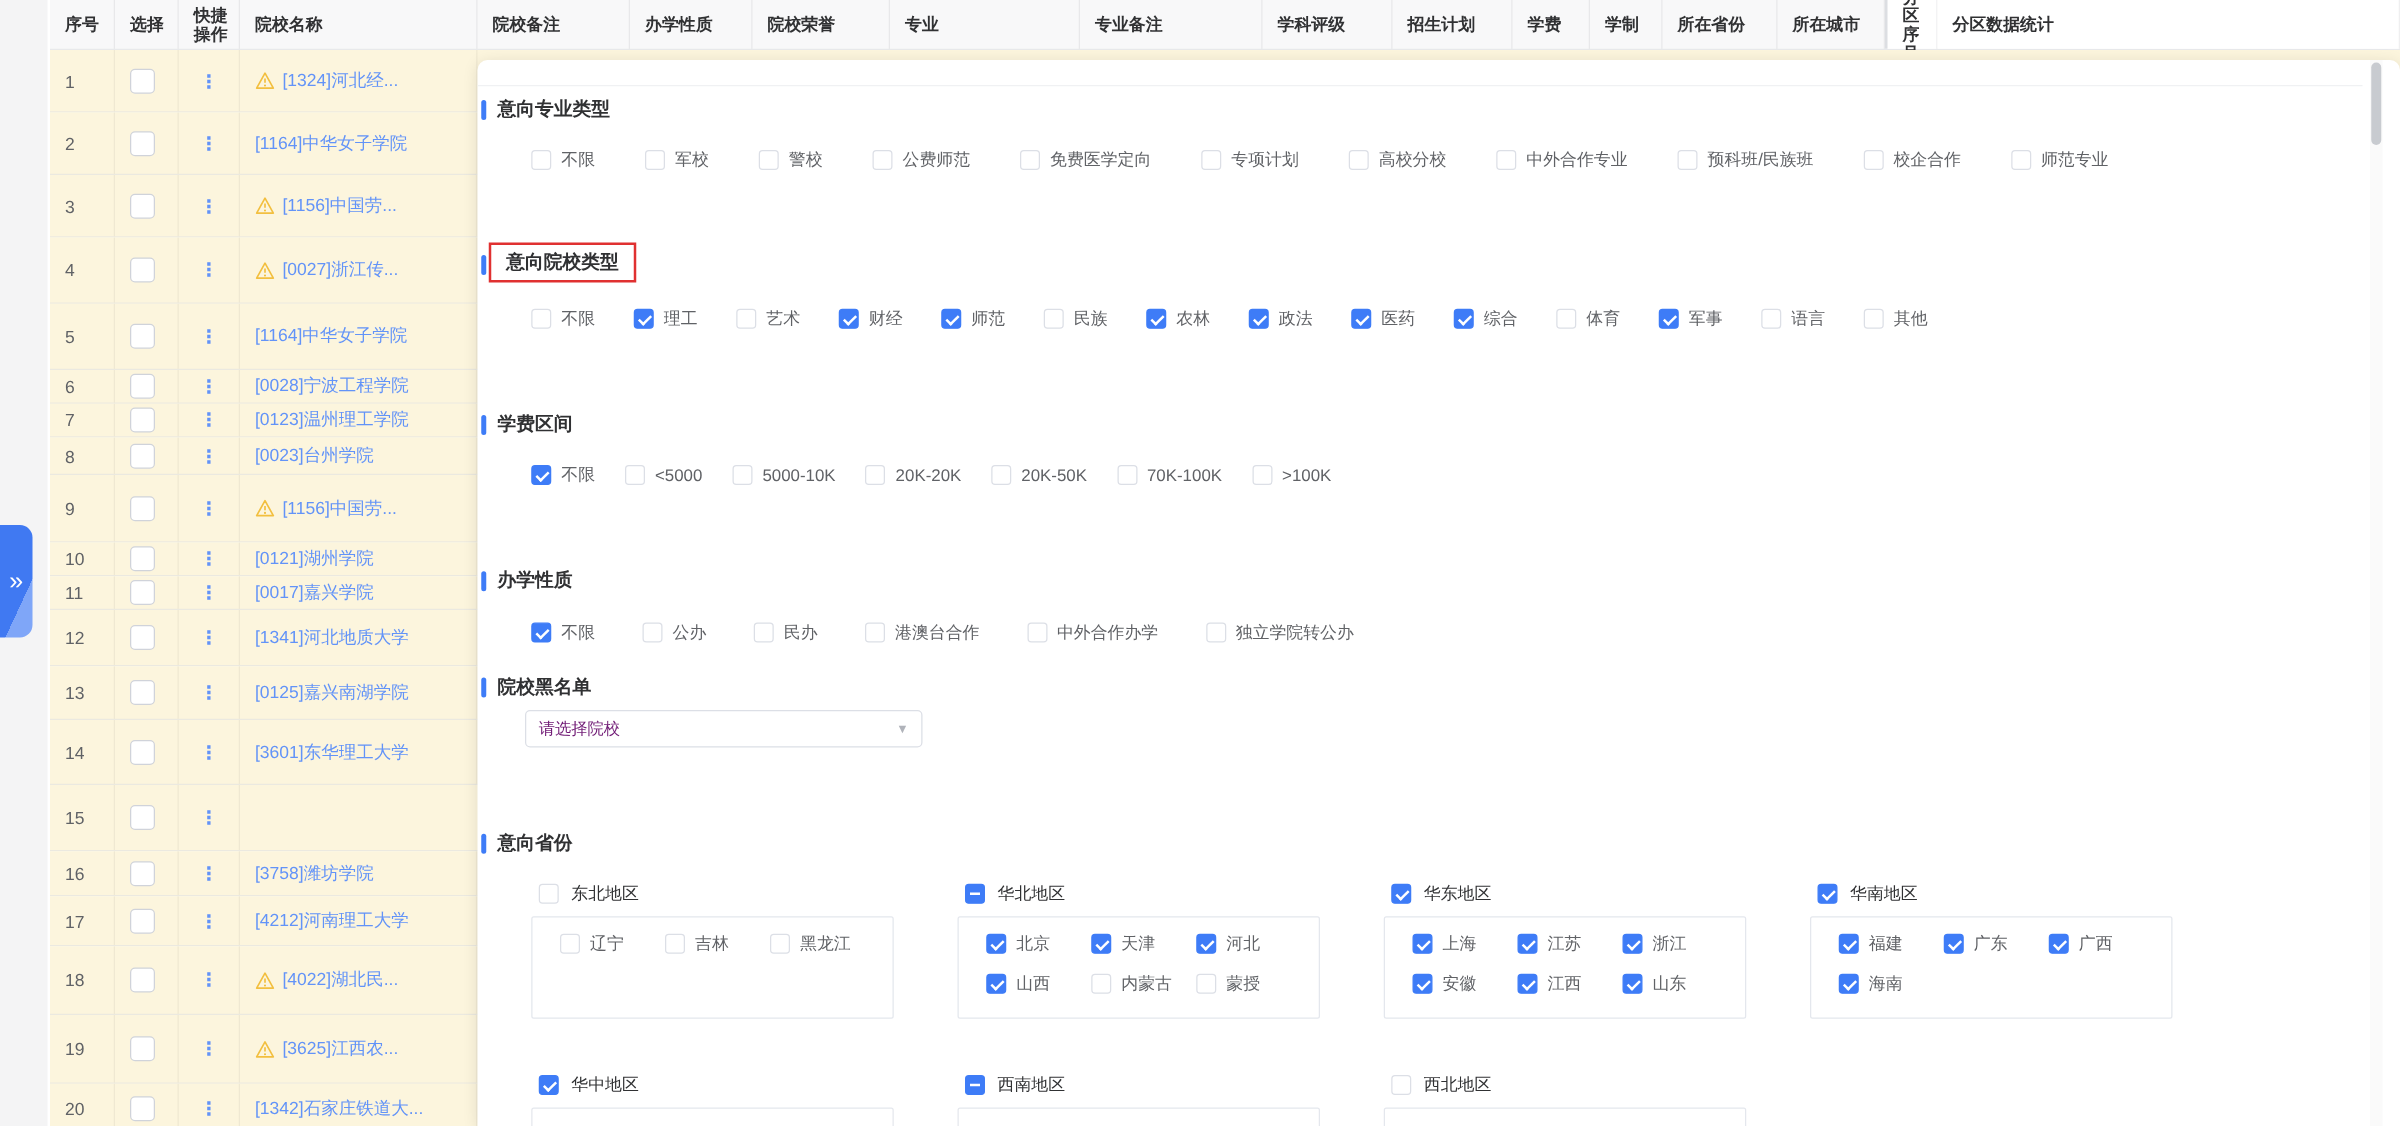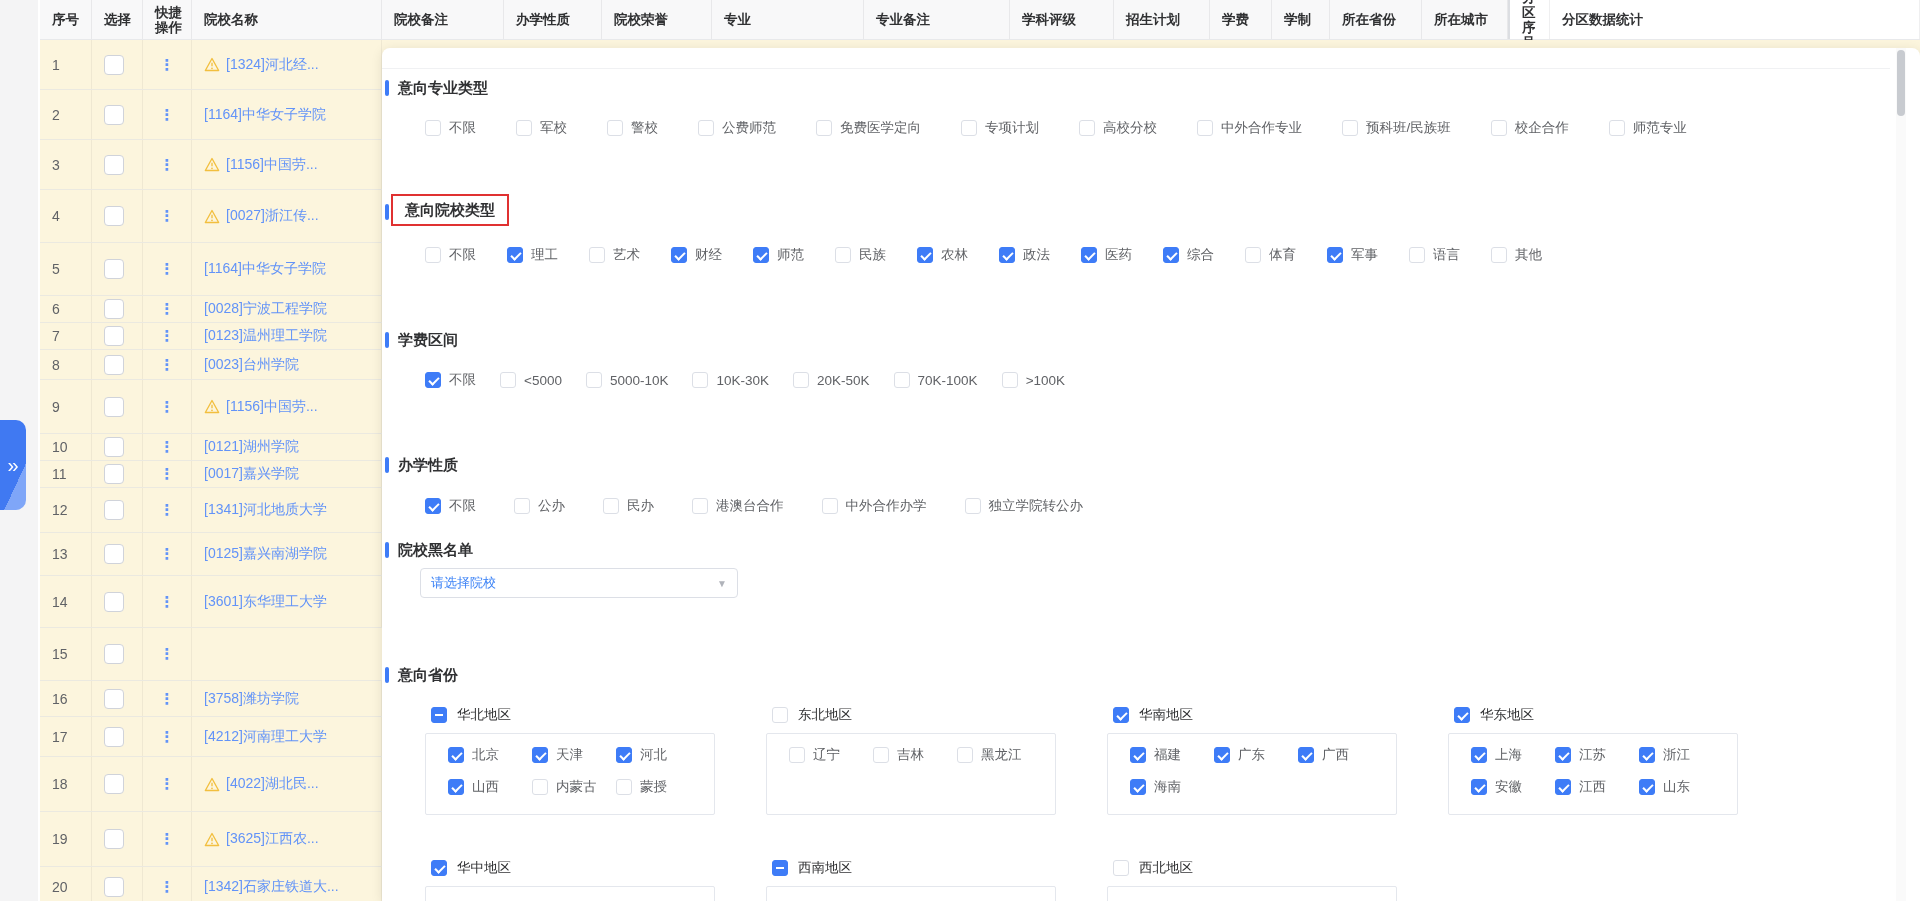--- a/index.html
+++ b/index.html
@@ -50,21 +50,21 @@
 
   .cb { width:16px; height:16px; border:1px solid #dcdfe6; border-radius:3px; background:#fff;
     position:relative; flex:0 0 auto; }
   .cb.checked, .cb.indeterminate { background:#3e7cf7; border-color:#3e7cf7; }
   .cb.checked::after { content:""; position:absolute; left:5px; top:2px; width:4px; height:8px;
     border:solid #fff; border-width:0 2px 2px 0; transform:rotate(45deg); }
   .cb.indeterminate::after { content:""; position:absolute; left:3px; top:6px; width:8px; height:2px; background:#fff; }
 
   .select-box { margin-left:22px; width:318px; height:30px; border:1px solid #dcdfe6; border-radius:4px;
     display:flex; align-items:center; justify-content:space-between; padding:0 10px; cursor:pointer; background:#fff; }
-  .select-ph { font-size:13px; color:#3b82f6; }
+  .select-ph { font-size:13px; color:#701a75; }
   .select-caret { font-size:10px; color:#b0b3ba; }
 
   .regions-grid { display:grid; grid-template-columns:repeat(4,341px); margin-left:27px; }
   .region-head { display:flex; align-items:center; gap:10px; padding-left:6px; height:20px; cursor:pointer; }
   .region-label { font-size:13.5px; color:#303133; }
   .prov-box { margin-top:8px; width:290px; border:1px solid #e4e7ed; border-radius:2px;
     padding:13px 0 0 22px; height:82px; display:grid; grid-template-columns:repeat(3,84px);
     grid-auto-rows:16px; row-gap:16px; align-items:center; }
   .prov-box.stub { height:70px; }
 
@@ -554,21 +554,21 @@
             <label class="opt">
               <span class="cb "></span>
               <span class="opt-label">&lt;5000</span>
             </label>
             <label class="opt">
               <span class="cb "></span>
               <span class="opt-label">5000-10K</span>
             </label>
             <label class="opt">
               <span class="cb "></span>
-              <span class="opt-label">10K-30K</span>
+              <span class="opt-label">20K-20K</span>
             </label>
             <label class="opt">
               <span class="cb "></span>
               <span class="opt-label">20K-50K</span>
             </label>
             <label class="opt">
               <span class="cb "></span>
               <span class="opt-label">70K-100K</span>
             </label>
             <label class="opt">
@@ -611,67 +611,99 @@
           <div class="select-box" style="margin-top: 8px;">
             <span class="select-ph">请选择院校</span>
             <span class="select-caret">▼</span>
           </div>
         </div>
         <div class="sec" style="margin-top: 67px;">
           <div class="sec-title">意向省份</div>
           <div class="regions-grid" style="margin-top: 20px;">
             <div>
               <div class="region-head">
-                <span class="cb indeterminate"></span>
-                <span class="region-label">华北地区</span>
+                <span class="cb "></span>
+                <span class="region-label">东北地区</span>
               </div>
               <div class="prov-box">
                 <label class="opt">
-                  <span class="cb checked"></span>
-                  <span class="opt-label">北京</span>
-                </label>
-                <label class="opt">
-                  <span class="cb checked"></span>
-                  <span class="opt-label">天津</span>
-                </label>
-                <label class="opt">
-                  <span class="cb checked"></span>
-                  <span class="opt-label">河北</span>
-                </label>
-                <label class="opt">
-                  <span class="cb checked"></span>
-                  <span class="opt-label">山西</span>
-                </label>
-                <label class="opt">
                   <span class="cb "></span>
-                  <span class="opt-label">内蒙古</span>
+                  <span class="opt-label">辽宁</span>
                 </label>
                 <label class="opt">
                   <span class="cb "></span>
-                  <span class="opt-label">蒙授</span>
+                  <span class="opt-label">吉林</span>
+                </label>
+                <label class="opt">
+                  <span class="cb "></span>
+                  <span class="opt-label">黑龙江</span>
                 </label>
               </div>
             </div>
             <div>
               <div class="region-head">
-                <span class="cb "></span>
-                <span class="region-label">东北地区</span>
+                <span class="cb indeterminate"></span>
+                <span class="region-label">华北地区</span>
               </div>
               <div class="prov-box">
                 <label class="opt">
+                  <span class="cb checked"></span>
+                  <span class="opt-label">北京</span>
+                </label>
+                <label class="opt">
+                  <span class="cb checked"></span>
+                  <span class="opt-label">天津</span>
+                </label>
+                <label class="opt">
+                  <span class="cb checked"></span>
+                  <span class="opt-label">河北</span>
+                </label>
+                <label class="opt">
+                  <span class="cb checked"></span>
+                  <span class="opt-label">山西</span>
+                </label>
+                <label class="opt">
                   <span class="cb "></span>
-                  <span class="opt-label">辽宁</span>
+                  <span class="opt-label">内蒙古</span>
                 </label>
                 <label class="opt">
                   <span class="cb "></span>
-                  <span class="opt-label">吉林</span>
-                </label>
-                <label class="opt">
-                  <span class="cb "></span>
-                  <span class="opt-label">黑龙江</span>
+                  <span class="opt-label">蒙授</span>
+                </label>
+              </div>
+            </div>
+            <div>
+              <div class="region-head">
+                <span class="cb checked"></span>
+                <span class="region-label">华东地区</span>
+              </div>
+              <div class="prov-box">
+                <label class="opt">
+                  <span class="cb checked"></span>
+                  <span class="opt-label">上海</span>
+                </label>
+                <label class="opt">
+                  <span class="cb checked"></span>
+                  <span class="opt-label">江苏</span>
+                </label>
+                <label class="opt">
+                  <span class="cb checked"></span>
+                  <span class="opt-label">浙江</span>
+                </label>
+                <label class="opt">
+                  <span class="cb checked"></span>
+                  <span class="opt-label">安徽</span>
+                </label>
+                <label class="opt">
+                  <span class="cb checked"></span>
+                  <span class="opt-label">江西</span>
+                </label>
+                <label class="opt">
+                  <span class="cb checked"></span>
+                  <span class="opt-label">山东</span>
                 </label>
               </div>
             </div>
             <div>
               <div class="region-head">
                 <span class="cb checked"></span>
                 <span class="region-label">华南地区</span>
               </div>
               <div class="prov-box">
                 <label class="opt">
@@ -682,52 +714,20 @@
                   <span class="cb checked"></span>
                   <span class="opt-label">广东</span>
                 </label>
                 <label class="opt">
                   <span class="cb checked"></span>
                   <span class="opt-label">广西</span>
                 </label>
                 <label class="opt">
                   <span class="cb checked"></span>
                   <span class="opt-label">海南</span>
-                </label>
-              </div>
-            </div>
-            <div>
-              <div class="region-head">
-                <span class="cb checked"></span>
-                <span class="region-label">华东地区</span>
-              </div>
-              <div class="prov-box">
-                <label class="opt">
-                  <span class="cb checked"></span>
-                  <span class="opt-label">上海</span>
-                </label>
-                <label class="opt">
-                  <span class="cb checked"></span>
-                  <span class="opt-label">江苏</span>
-                </label>
-                <label class="opt">
-                  <span class="cb checked"></span>
-                  <span class="opt-label">浙江</span>
-                </label>
-                <label class="opt">
-                  <span class="cb checked"></span>
-                  <span class="opt-label">安徽</span>
-                </label>
-                <label class="opt">
-                  <span class="cb checked"></span>
-                  <span class="opt-label">江西</span>
-                </label>
-                <label class="opt">
-                  <span class="cb checked"></span>
-                  <span class="opt-label">山东</span>
                 </label>
               </div>
             </div>
           </div>
           <div class="regions-grid" style="margin-top: 43px;">
             <div>
               <div class="region-head">
                 <span class="cb checked"></span>
                 <span class="region-label">华中地区</span>
               </div>

